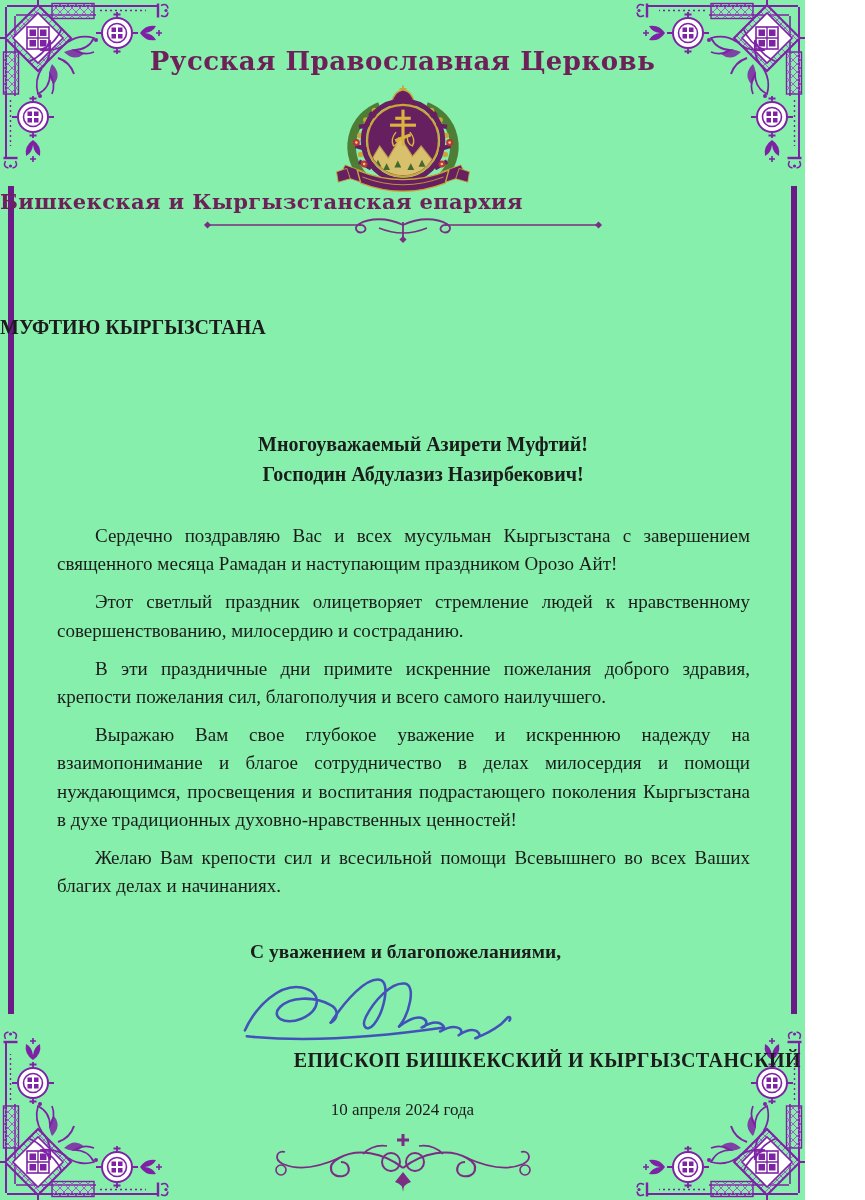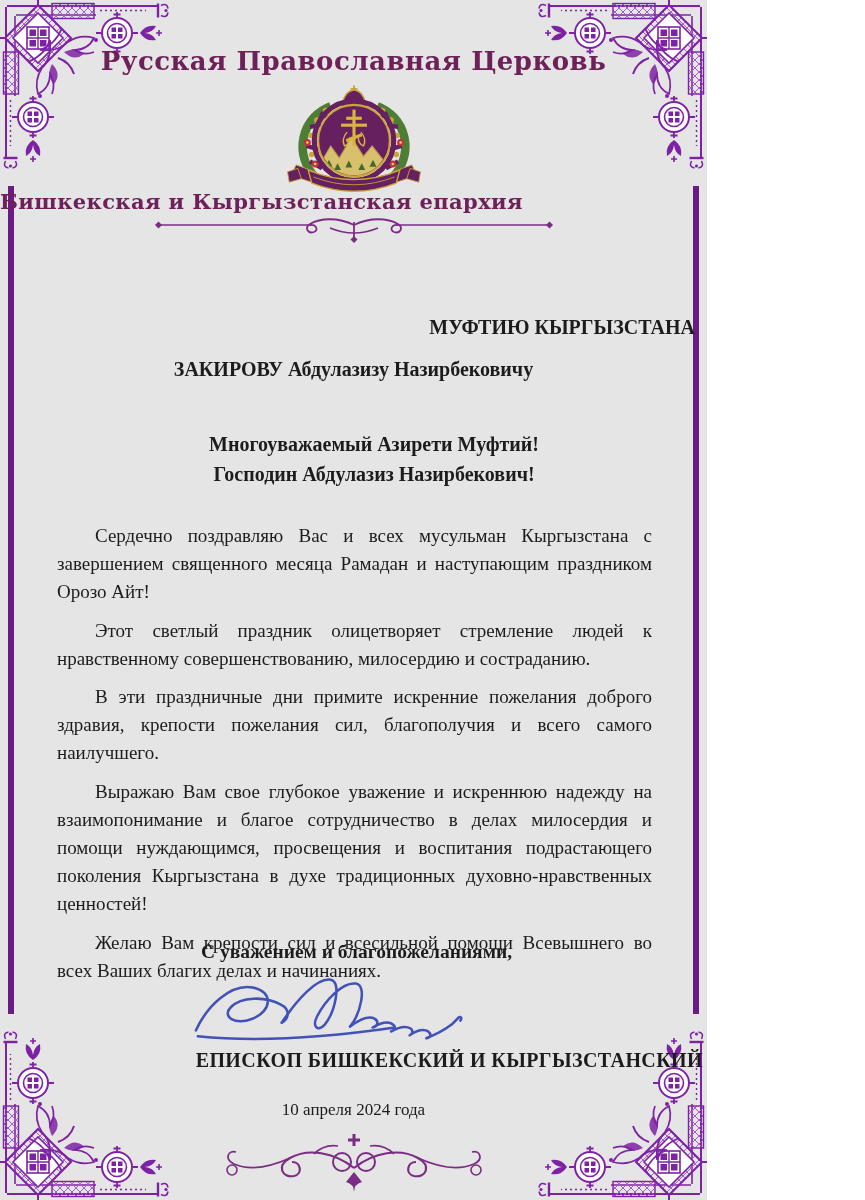--- a/index.html
+++ b/index.html
@@ -1,16 +1,16 @@
 <!DOCTYPE html>
 <html><head>
 <meta charset="utf-8">
 <style>
   html,body{margin:0;padding:0;background:#ffffff;}
-  .page{position:relative;width:707px;height:1200px;background:#e5e5e5;overflow:hidden;
+  .page{position:relative;width:805px;height:1200px;background:#86efac;overflow:hidden;
         font-family:"Liberation Serif","DejaVu Serif",serif;color:#1c1c1c;}
 
   
   .corner{position:absolute;width:190px;height:190px;}
   .corner.tl{top:0;left:0;}
   .corner.tr{top:0;right:0;transform:scaleX(-1);}
   .corner.bl{bottom:0;left:0;transform:scaleY(-1);}
   .corner.br{bottom:0;right:0;transform:scale(-1,-1);}
   .side-bar{position:absolute;top:186px;bottom:186px;width:6px;background:#6a1b86;}
   .side-bar.left{left:8px;}
@@ -20,21 +20,21 @@
   .church-title{position:absolute;top:46px;left:0;right:0;text-align:center;
                 font-family:"DejaVu Serif",serif;font-weight:bold;font-size:26px;
                 color:#6d2158;letter-spacing:.5px;}
   .emblem{position:absolute;top:82px;left:50%;transform:translateX(-50%);width:150px;height:114px;}
   .eparchy-title{position:absolute;top:189px;left:0;right:0;
                  font-family:"DejaVu Serif",serif;font-weight:bold;font-size:21px;
                  color:#6d2158;letter-spacing:.4px;}
   .divider{position:absolute;top:216px;left:50%;transform:translateX(-50%);width:400px;height:32px;}
 
   
-  .recipient-1{position:absolute;top:316px;left:0;right:12px;text-align:right;font-weight:bold;font-size:20px;}
+  .recipient-1{position:absolute;top:316px;left:0;right:4px;text-align:left;font-weight:bold;font-size:20px;}
   .recipient-2{position:absolute;top:358px;left:0;right:0;text-align:center;font-weight:bold;font-size:20px;}
   .salutation{position:absolute;top:429px;left:0;right:0;text-align:center;font-weight:bold;
               font-size:20px;line-height:30px;padding-left:41px;}
   .body-text{position:absolute;top:522px;left:57px;right:55px;}
   .body-text p{margin:0 0 10px 0;font-size:19px;line-height:28.2px;text-align:justify;
                text-indent:38px;}
   .closing{position:absolute;top:941px;left:0;right:0;text-align:center;font-weight:bold;font-size:19.5px;margin-left:6px;}
   .signature{position:absolute;top:966px;left:50%;transform:translateX(-50%);width:345px;height:82px;}
   .signatory{position:absolute;top:1049px;left:0;right:4px;text-align:right;font-weight:bold;
              font-size:20px;letter-spacing:.4px;}
@@ -202,21 +202,20 @@
       <path d="M200 9 C216 1 234 2 244 8 C250 12 246 18 240 16 C235 14 238 8 244 9" stroke-width="1.8"></path>
       <path d="M176 12 Q200 22 224 12" stroke-width="1.6"></path>
       <path d="M200 6 V22" stroke-width="1.8"></path>
     </g>
     <rect x="2" y="6.5" width="5" height="5" transform="rotate(45 4.5 9)" fill="#7b2d83"></rect>
     <rect x="393" y="6.5" width="5" height="5" transform="rotate(45 395.5 9)" fill="#7b2d83"></rect>
     <rect x="197.5" y="21" width="5" height="5" transform="rotate(45 200 23.5)" fill="#7b2d83"></rect>
   </svg>
 
   <div class="recipient-1">МУФТИЮ КЫРГЫЗСТАНА</div>
-  <div class="recipient-2">ЗАКИРОВУ Абдулазизу Назирбековичу</div>
 
   <div class="salutation">
     <div>Многоуважаемый Азирети Муфтий!</div>
     <div>Господин Абдулазиз Назирбекович!</div>
   </div>
 
   <div class="body-text">
     <p>Сердечно поздравляю Вас и всех мусульман Кыргызстана с завершением священного месяца Рамадан и наступающим праздником Орозо Айт!</p>
     <p>Этот светлый праздник олицетворяет стремление людей к нравственному совершенствованию, милосердию и состраданию.</p>
     <p>В эти праздничные дни примите искренние пожелания доброго здравия, крепости пожелания сил, благополучия и всего самого наилучшего.</p>

